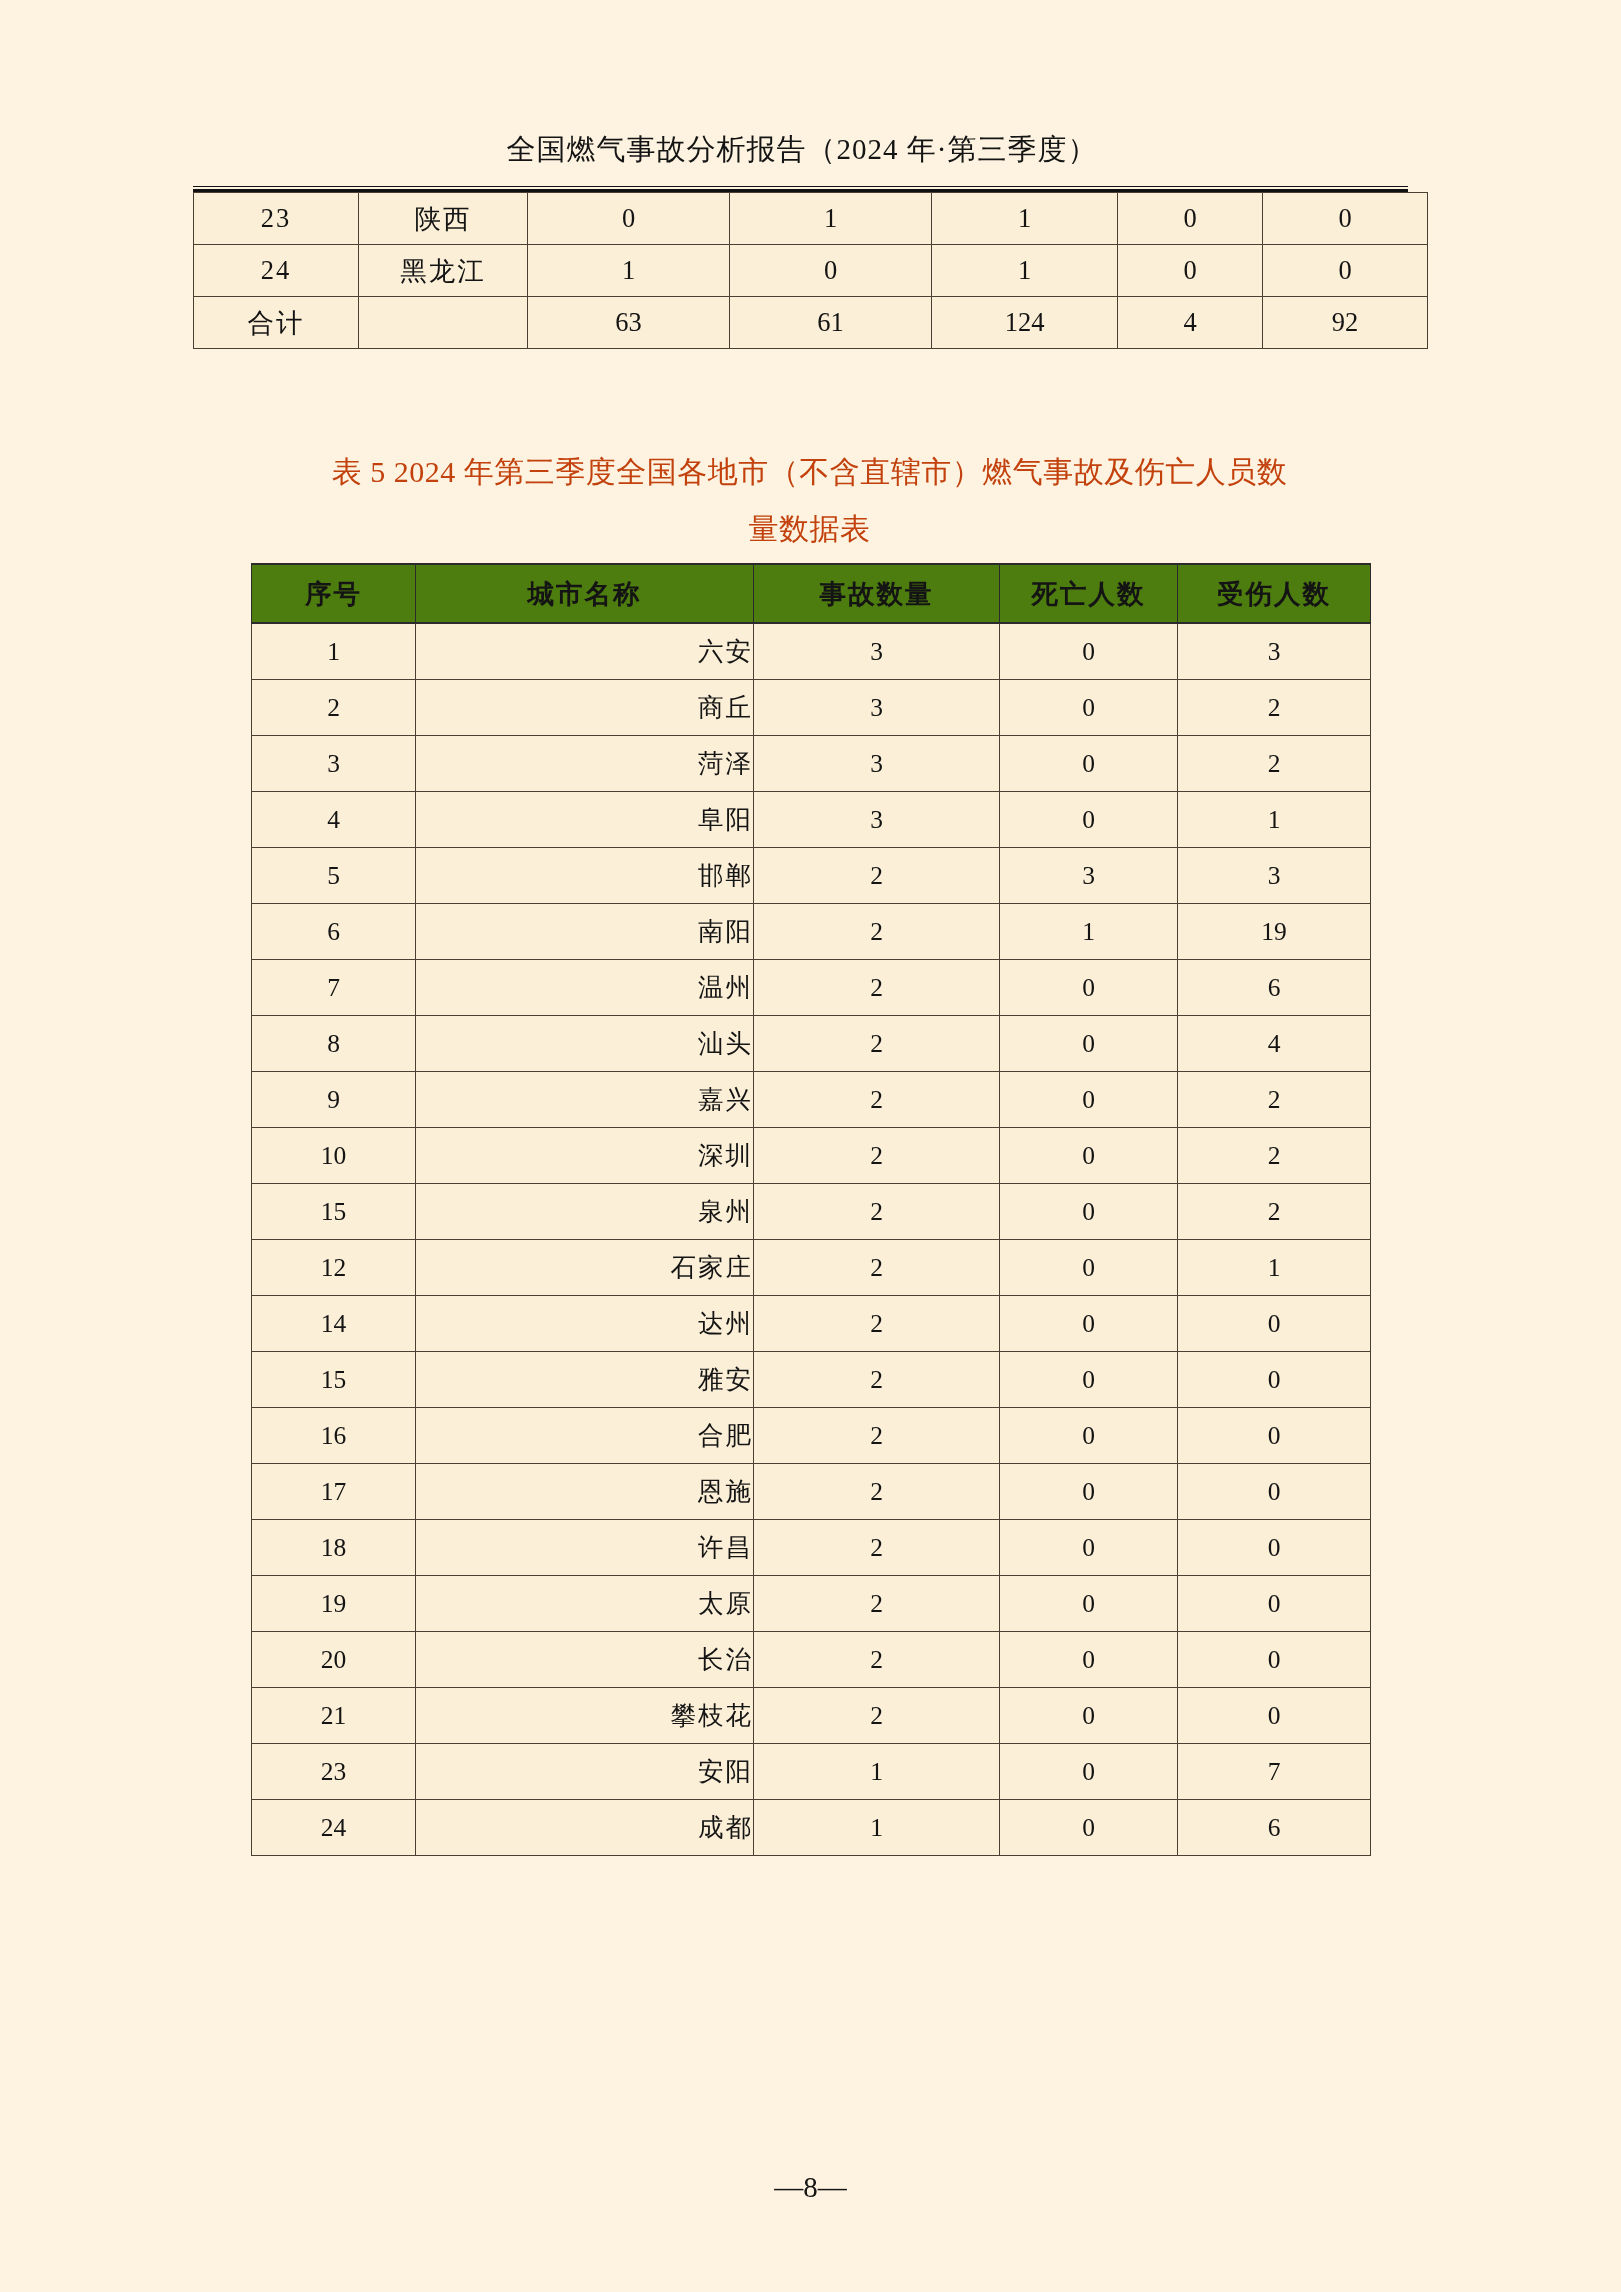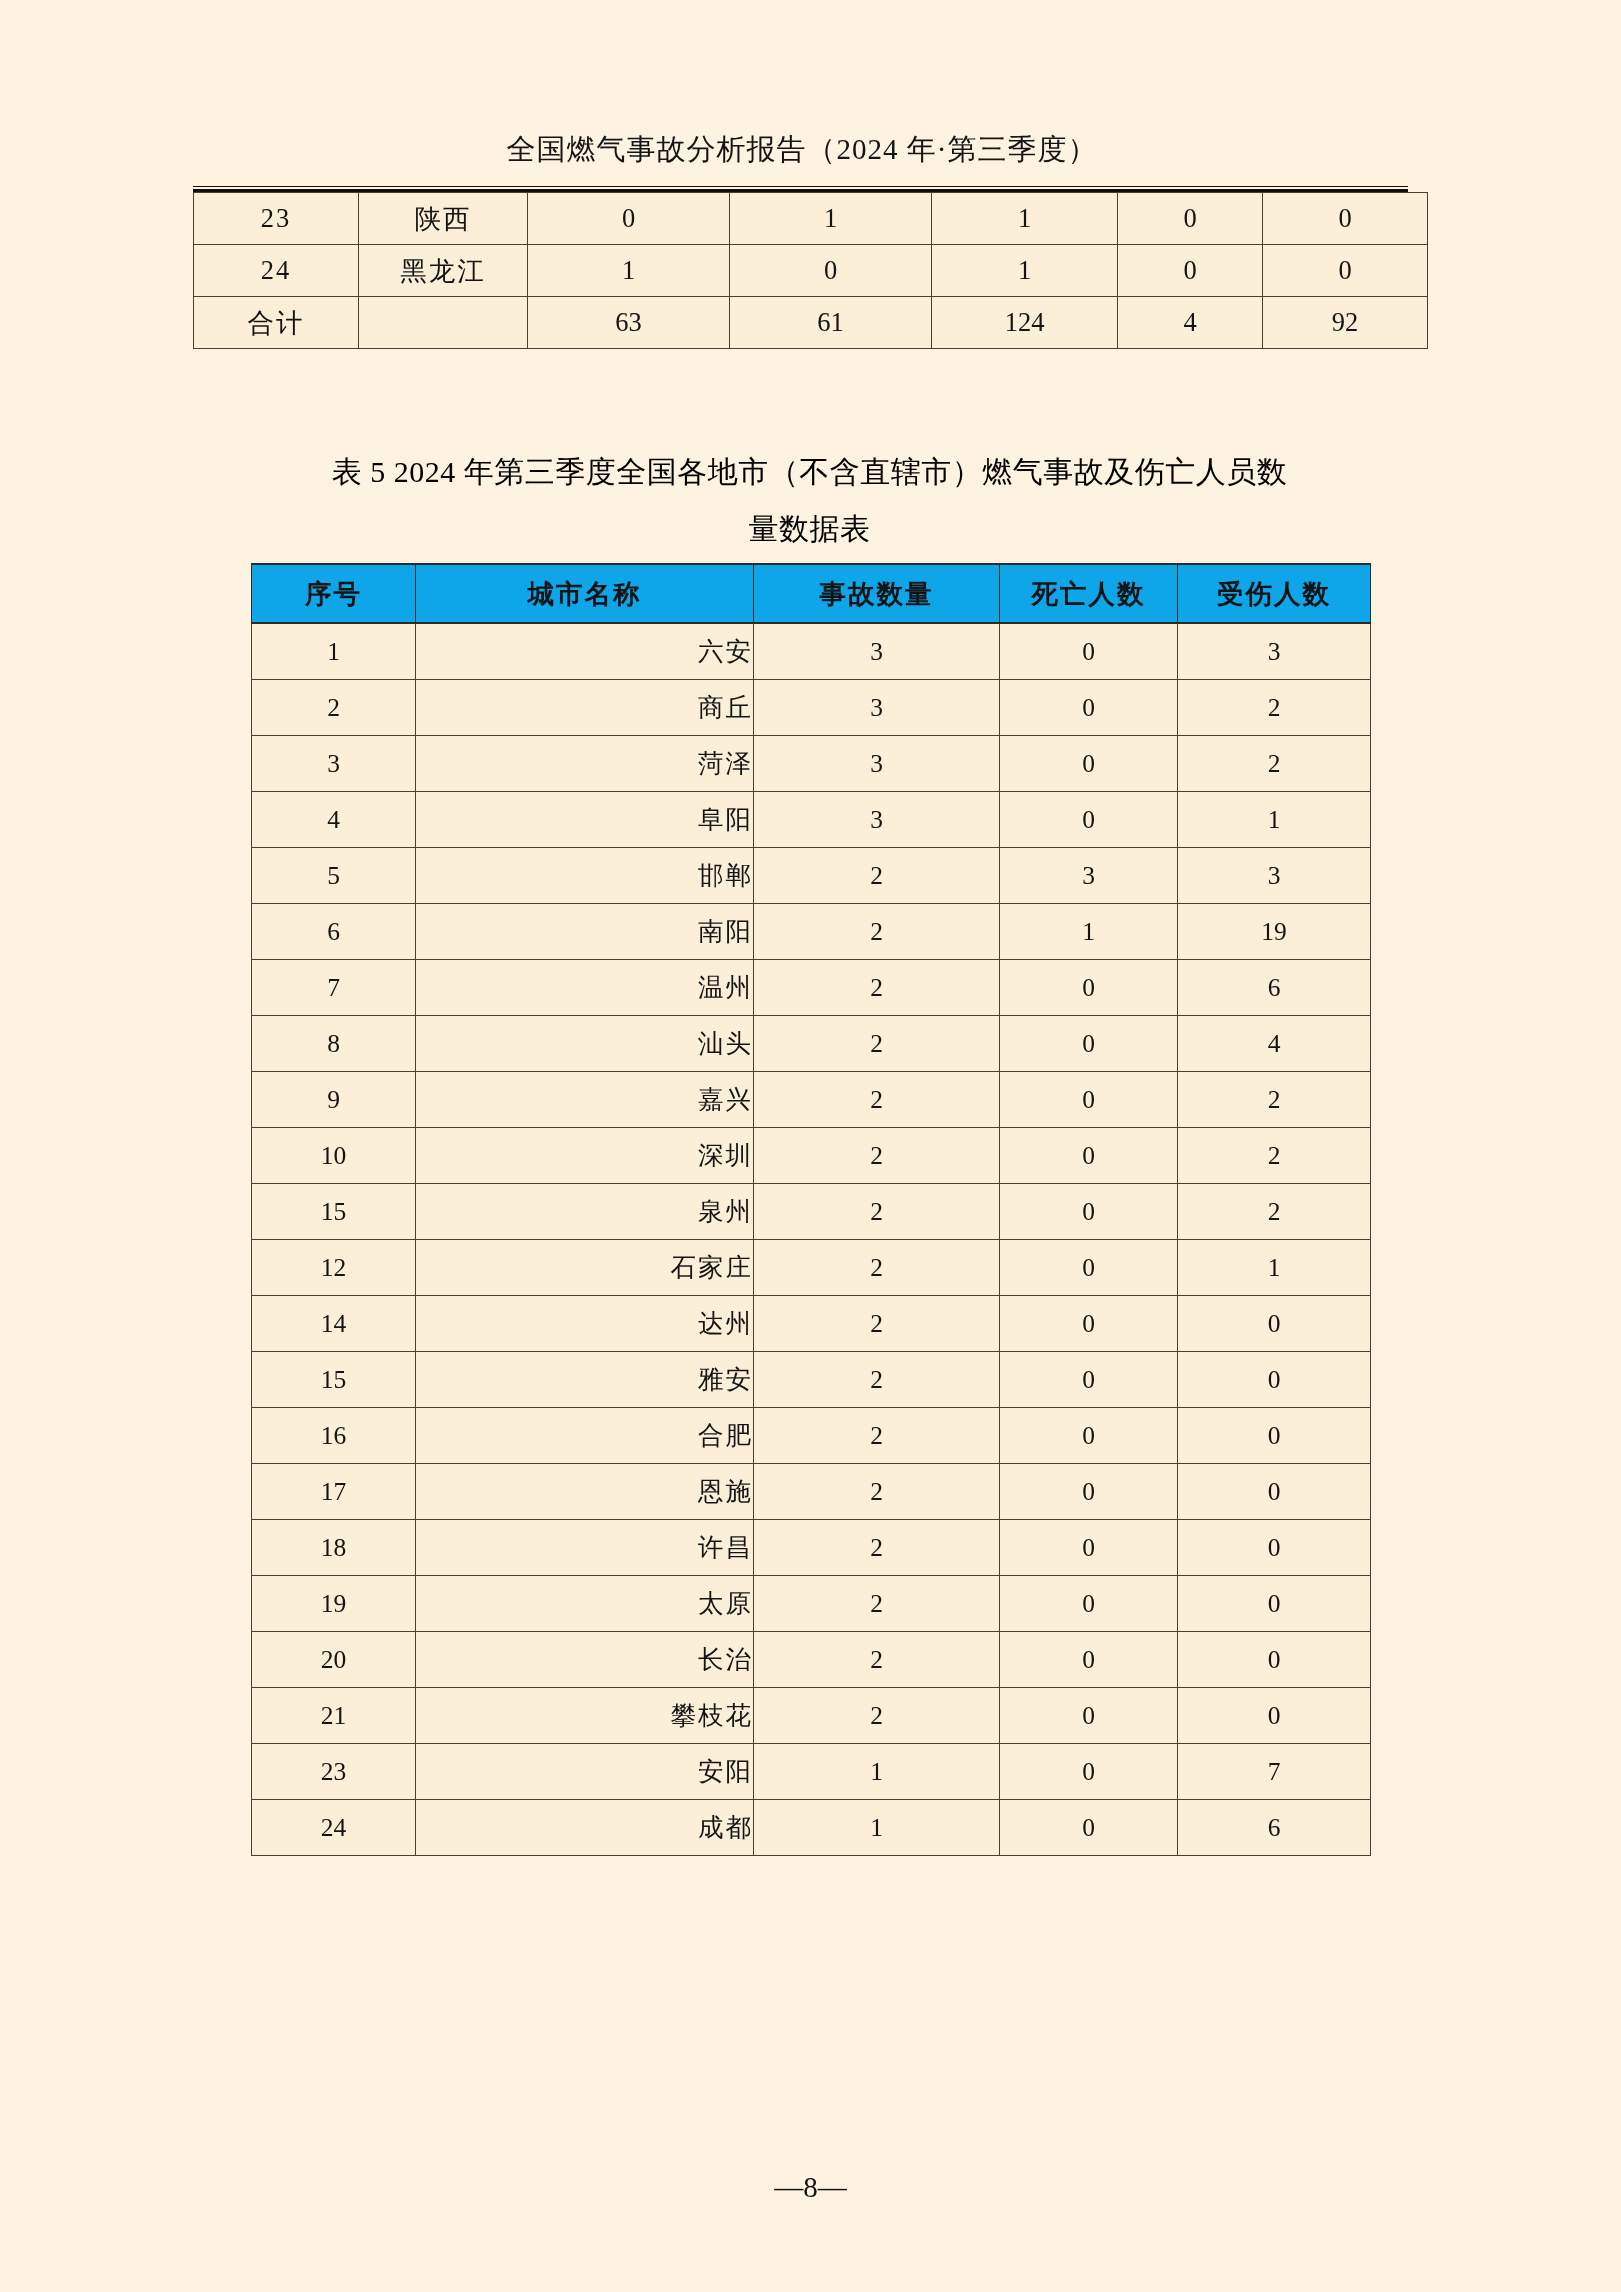--- a/index.html
+++ b/index.html
@@ -92,33 +92,33 @@
   
   .table-caption {
     position: absolute;
     top: 443px;
     left: 193px;
     width: 1233px;
     text-align: center;
     font-size: 30px;
     line-height: 57px;
     letter-spacing: 0.5px;
-    color: #000000;
+    color: #c2410c;
   }
   .caption-line-2 { display: block; }
 
   
   .table-main {
     position: absolute;
     top: 563px;
     left: 251px;
     width: 1119px;
   }
   .table-main th {
-    background: #0ea5e9;
+    background: #4d7c0f;
     height: 57px;
     font-size: 26.5px;
     letter-spacing: 2px;
     font-weight: bold;
     border: 1px solid #2b2b2b;
     border-top-width: 2px;
     border-bottom-width: 2px;
   }
   .table-main td {
     height: 55px;

